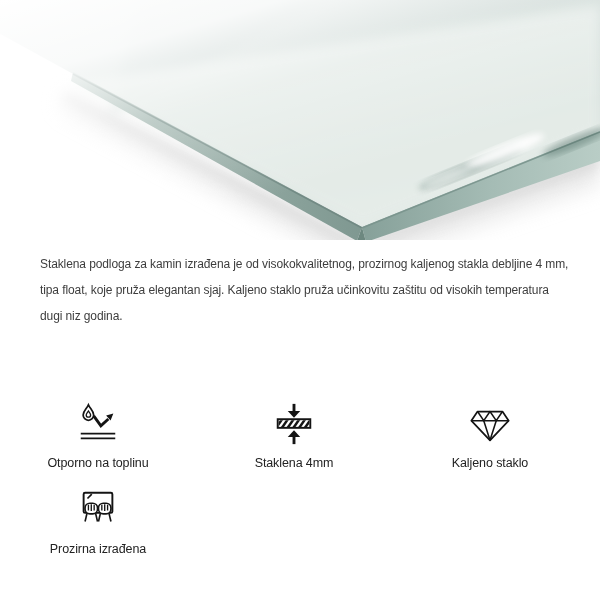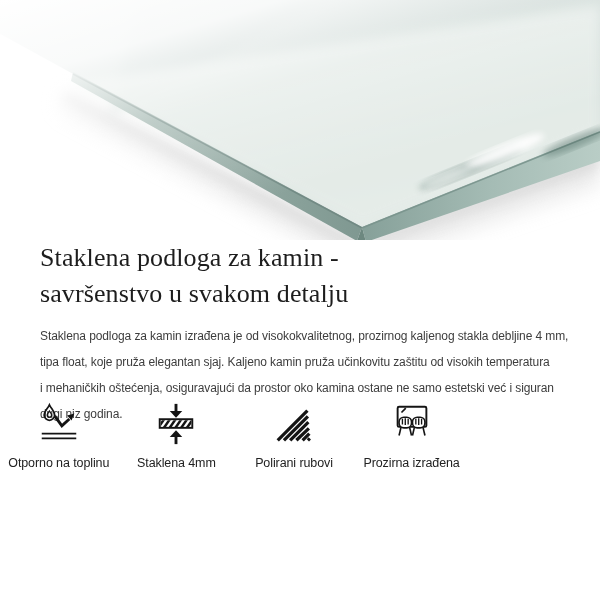--- a/index.html
+++ b/index.html
@@ -38,21 +38,21 @@
     letter-spacing:-0.1px;
     line-height:26px;
     color:#3d3d3d;
   }
   .paragraph .pline{white-space:nowrap;}
   
   .features{
     position:absolute;top:400px;left:0;
     width:588px;
     display:grid;
-    grid-template-columns:repeat(5,1fr);
+    grid-template-columns:repeat(3,1fr);
     row-gap:14px;
   }
   .feature{
     display:flex;
     flex-direction:column;
     align-items:center;
     height:72px;
   }
   .feature .icon{
     width:48px;height:48px;
@@ -128,28 +128,23 @@
       <ellipse cx="505" cy="151" rx="42" ry="7" transform="rotate(-22 505 151)" fill="#ffffff" opacity="0.9" filter="url(#b3)"></ellipse>
       <ellipse cx="448" cy="177" rx="26" ry="5" transform="rotate(-22 448 177)" fill="#f4f8f6" opacity="0.7" filter="url(#b3)"></ellipse>
 
       <polygon points="362,227 366,242 357,241" fill="#6d8880"></polygon>
 
       <rect x="0" y="0" width="600" height="240" fill="url(#gFade)"></rect>
     </svg>
   </div>
 
   <div class="content">
-    <div class="heading">
-      <div>Staklena podloga za kamin -</div>
-      <div>savršenstvo u svakom detalju</div>
-    </div>
     <div class="paragraph">
       <div class="pline">Staklena podloga za kamin izrađena je od visokokvalitetnog, prozirnog kaljenog stakla debljine 4 mm,</div>
-      <div class="pline">tipa float, koje pruža elegantan sjaj. Kaljeno kamin pruža učinkovitu zaštitu od visokih temperatura</div>
-      <div class="pline">i mehaničkih oštećenja, osiguravajući da prostor oko kamina ostane ne samo estetski već i siguran</div>
+      <div class="pline">tipa float, koje pruža elegantan sjaj. Kaljeno staklo pruža učinkovitu zaštitu od visokih temperatura</div>
       <div class="pline">dugi niz godina.</div>
     </div>
   </div>
 
   <div class="features">
 
     <div class="feature">
       <div class="icon">
         <svg viewBox="0 0 48 48" width="46" height="46">
           <path d="M14,4 C12.2,8 8.5,10.5 8.5,14.6 a5.5,5.5 0 0 0 11,0 C19.5,10.5 15.8,8 14,4 Z" stroke-width="1.8"></path>
@@ -183,36 +178,32 @@
             <line x1="34" y1="30" x2="43" y2="17"></line>
           </g>
           <path d="M24,45 L24,37.5" stroke-width="3"></path>
           <polygon points="17.5,37.5 30.5,37.5 24,30.5" fill="#141414" stroke="none"></polygon>
         </svg>
       </div>
       <div class="label">Staklena 4mm</div>
     </div>
 
 
-
-    <div class="feature">
-      <div class="icon">
-        <svg viewBox="0 0 48 48" width="46" height="46">
-          <g stroke-width="3.4" stroke-linecap="butt">
-            <line x1="7" y1="41" x2="38" y2="10"></line>
-            <line x1="13.5" y1="41" x2="38.5" y2="16"></line>
-            <line x1="20" y1="41" x2="39" y2="22"></line>
-            <line x1="26.5" y1="41" x2="39.5" y2="28.5"></line>
-            <line x1="33" y1="41" x2="40" y2="34"></line>
-            <line x1="38.5" y1="41" x2="40.5" y2="39"></line>
-          </g>
-        </svg>
-      </div>
-      <div class="label">Polirani rubovi</div>
-    </div>
+    <div class="feature">
+      <div class="icon">
+        <svg viewBox="0 0 48 48" width="46" height="46">
+          <path d="M11,11 L37,11 L43.5,20.5 L24,41 L4.5,20.5 Z" stroke-width="1.8" stroke-linejoin="round"></path>
+          <line x1="4.5" y1="20.5" x2="43.5" y2="20.5" stroke-width="1.6"></line>
+          <path d="M11,11 L17.5,20.5 L24,11 L30.5,20.5 L37,11" stroke-width="1.6" stroke-linejoin="round"></path>
+          <path d="M17.5,20.5 L24,41 L30.5,20.5" stroke-width="1.6" stroke-linejoin="round"></path>
+        </svg>
+      </div>
+      <div class="label">Kaljeno staklo</div>
+    </div>
+
 
     <div class="feature">
       <div class="icon">
         <svg viewBox="0 0 48 48" width="46" height="46">
           <rect x="9" y="6" width="30" height="21" rx="1.5" fill="#ffffff" stroke-width="2"></rect>
           <line x1="13" y1="12" x2="17.5" y2="7.5" stroke-width="1.8"></line>
           <g stroke-width="1.7">
             <rect x="10.5" y="17" width="13" height="11" rx="5" fill="#ffffff"></rect>
             <line x1="14" y1="18.5" x2="14" y2="24.5" stroke-width="1.4"></line>
             <line x1="17" y1="18" x2="17" y2="25" stroke-width="1.4"></line>

